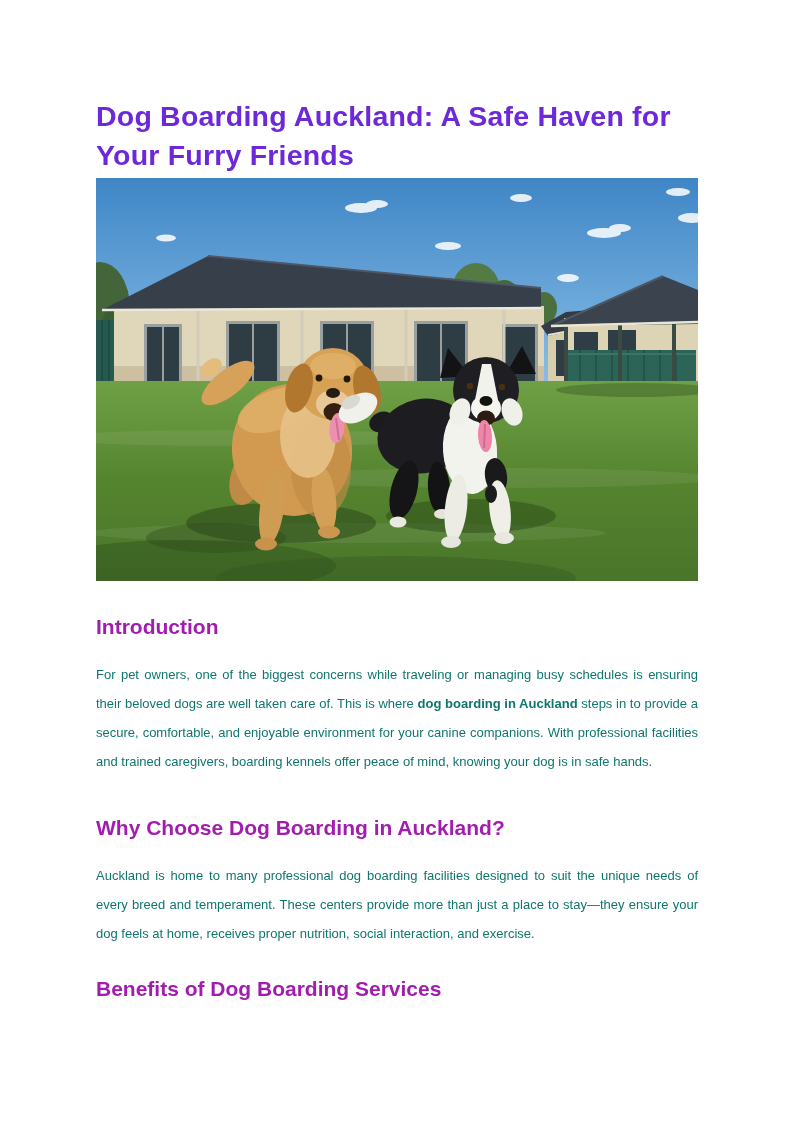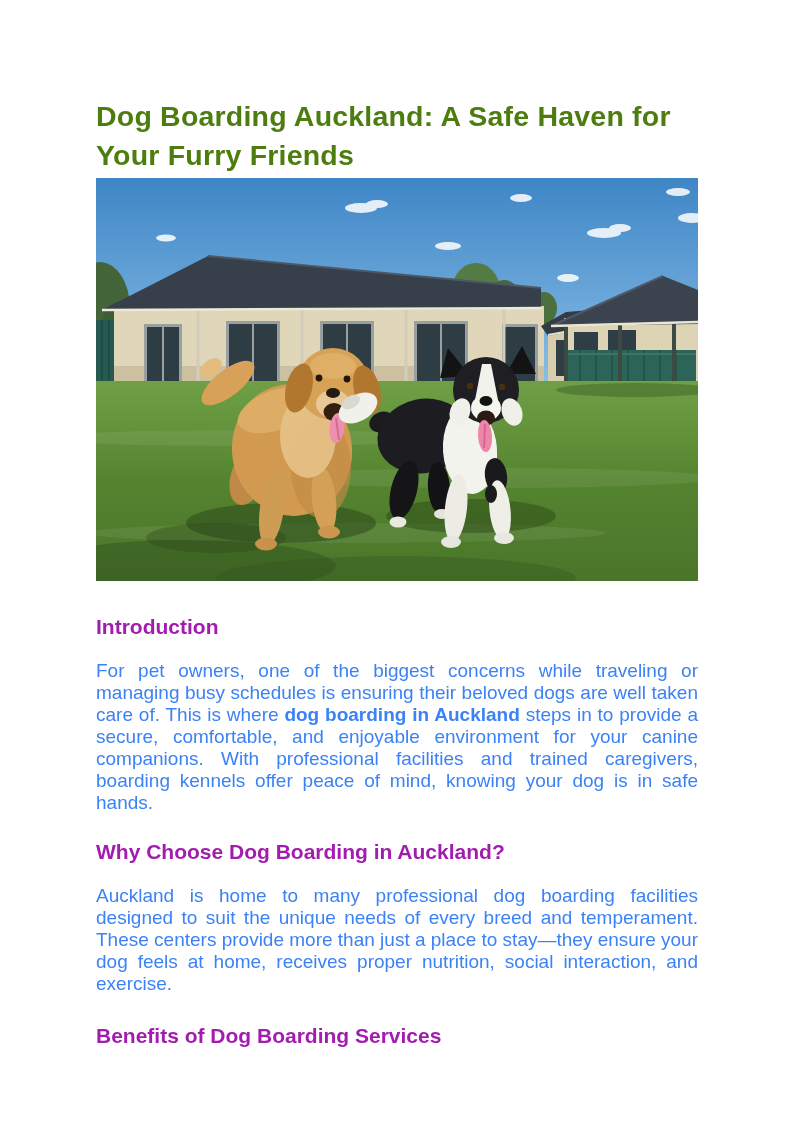--- a/index.html
+++ b/index.html
@@ -16,42 +16,42 @@
     left: 96px;
     top: 0;
     width: 602px;
   }
   h1.title {
     margin: 97px 0 0 0;
     font-size: 28.5px;
     line-height: 39px;
     font-weight: 700;
     letter-spacing: 0.2px;
-    color: #4d7c0f;
+    color: #6d28d9;
   }
   figure.hero {
     margin: 3px 0 0 0;
     width: 602px;
     height: 403px;
     line-height: 0;
   }
   h2.section-heading {
     margin: 33px 0 0 0;
     font-size: 21px;
     line-height: 26px;
     font-weight: 700;
     color: #a21caf;
   }
-  h2.section-heading.tight { margin-top: 25px; }
+  h2.section-heading.tight { margin-top: 39px; }
   p.body-text {
     margin: 20px 0 0 0;
-    font-size: 19px;
-    line-height: 22px;
+    font-size: 13px;
+    line-height: 29px;
     text-align: justify;
-    color: #3b82f6;
+    color: #0f766e;
   }
   p.body-text b { font-weight: 700; }
 </style>
 </head>
 <body>
 
 <div class="page">
   <div class="content">
 
     <h1 class="title">Dog Boarding Auckland: A Safe Haven for Your Furry Friends</h1>

